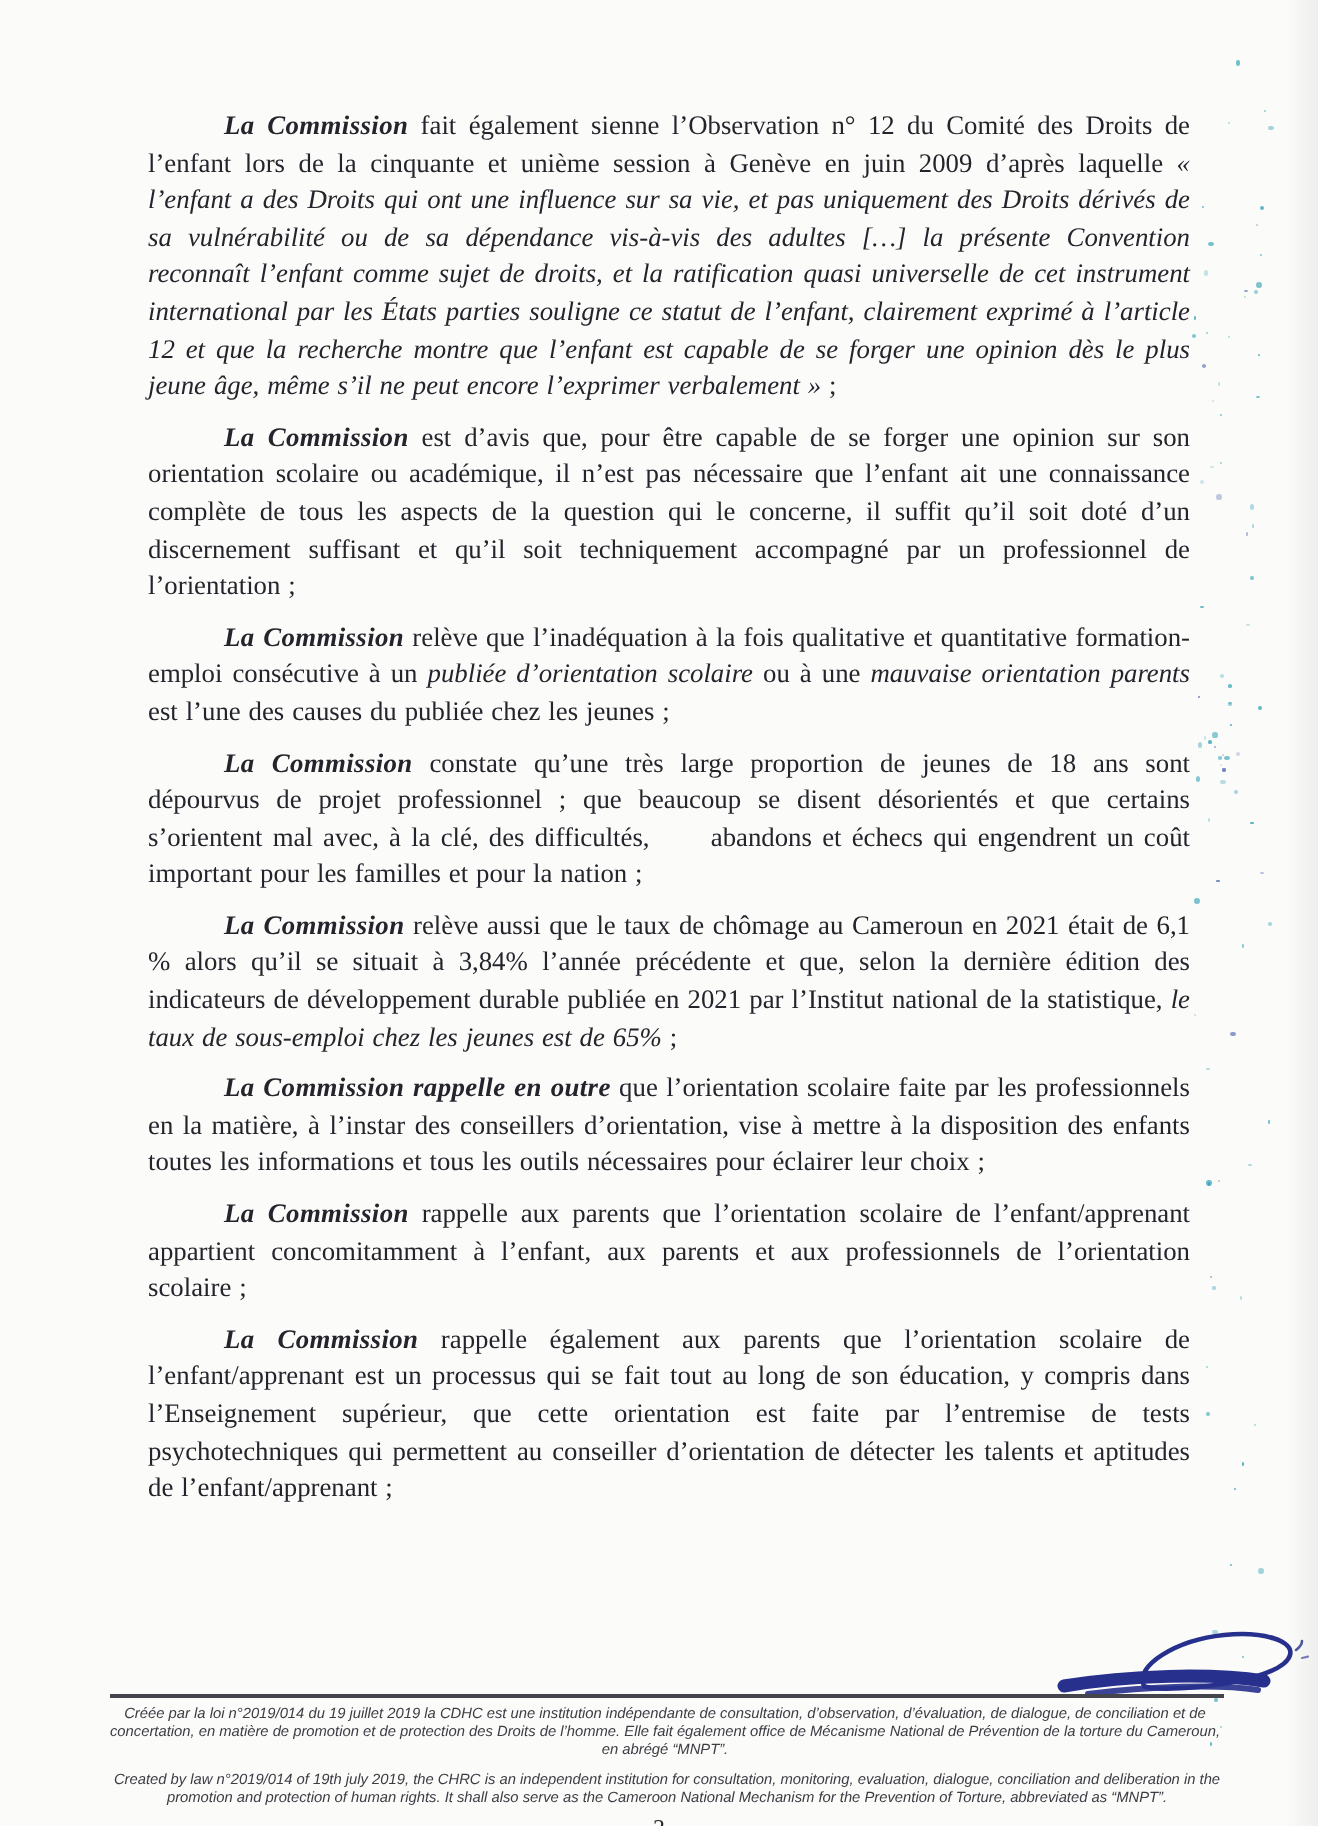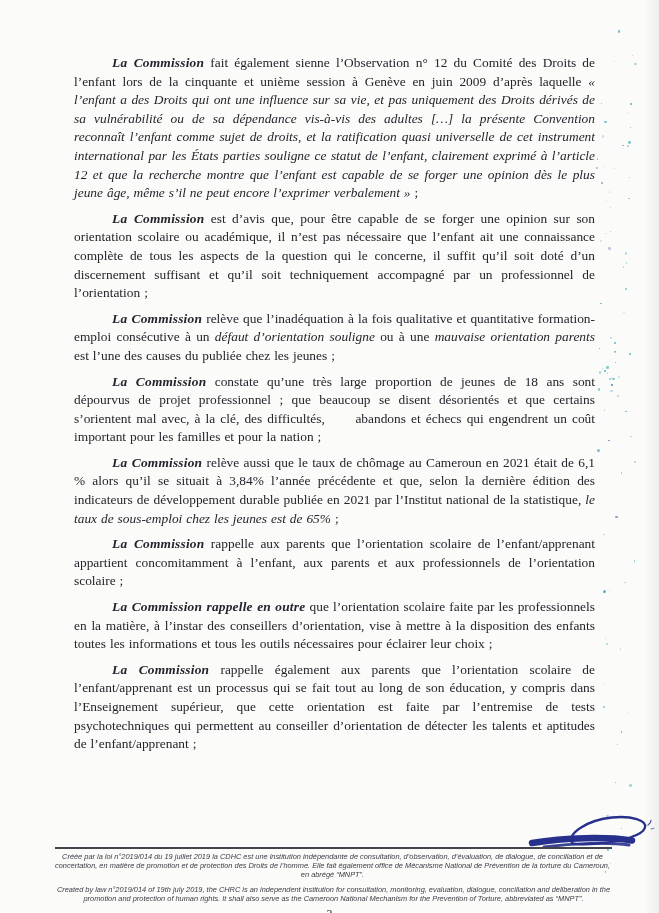--- a/index.html
+++ b/index.html
@@ -50,25 +50,25 @@
   }
 </style>
 </head>
 <body>
 
 <div class="page">
 
   <div class="content">
       <p class="para"><span class="run-bi">La Commission</span><span> fait également sienne l’Observation n° 12 du Comité des Droits de l’enfant lors de la cinquante et unième session à Genève en juin 2009 d’après laquelle </span><span class="run-i">« l’enfant a des Droits qui ont une influence sur sa vie, et pas uniquement des Droits dérivés de sa vulnérabilité ou de sa dépendance vis-à-vis des adultes […] la présente Convention reconnaît l’enfant comme sujet de droits, et la ratification quasi universelle de cet instrument international par les États parties souligne ce statut de l’enfant, clairement exprimé à l’article 12 et que la recherche montre que l’enfant est capable de se forger une opinion dès le plus jeune âge, même s’il ne peut encore l’exprimer verbalement »</span><span> ;</span></p>
       <p class="para"><span class="run-bi">La Commission</span><span> est d’avis que, pour être capable de se forger une opinion sur son orientation scolaire ou académique, il n’est pas nécessaire que l’enfant ait une connaissance complète de tous les aspects de la question qui le concerne, il suffit qu’il soit doté d’un discernement suffisant et qu’il soit techniquement accompagné par un professionnel de l’orientation ;</span></p>
-      <p class="para"><span class="run-bi">La Commission</span><span> relève que l’inadéquation à la fois qualitative et quantitative formation-emploi consécutive à un </span><span class="run-i">défaut d’orientation souligne</span><span> ou à une </span><span class="run-i">mauvaise orientation parents</span><span> est l’une des causes du publiée chez les jeunes ;</span></p>
+      <p class="para"><span class="run-bi">La Commission</span><span> relève que l’inadéquation à la fois qualitative et quantitative formation-emploi consécutive à un </span><span class="run-i">publiée d’orientation scolaire</span><span> ou à une </span><span class="run-i">mauvaise orientation parents</span><span> est l’une des causes du publiée chez les jeunes ;</span></p>
       <p class="para"><span class="run-bi">La Commission</span><span> constate qu’une très large proportion de jeunes de 18 ans sont dépourvus de projet professionnel ; que beaucoup se disent désorientés et que certains s’orientent mal avec, à la clé, des difficultés,&nbsp;&nbsp;&nbsp;&nbsp;&nbsp; abandons et échecs qui engendrent un coût important pour les familles et pour la nation ;</span></p>
       <p class="para"><span class="run-bi">La Commission</span><span> relève aussi que le taux de chômage au Cameroun en 2021 était de 6,1 % alors qu’il se situait à 3,84% l’année précédente et que, selon la dernière édition des indicateurs de développement durable publiée en 2021 par l’Institut national de la statistique, </span><span class="run-i">le taux de sous-emploi chez les jeunes est de 65%</span><span> ;</span></p>
+      <p class="para"><span class="run-bi">La Commission rappelle en outre</span><span> que l’orientation scolaire faite par les professionnels en la matière, à l’instar des conseillers d’orientation, vise à mettre à la disposition des enfants toutes les informations et tous les outils nécessaires pour éclairer leur choix ;</span></p>
       <p class="para"><span class="run-bi">La Commission</span><span> rappelle aux parents que l’orientation scolaire de l’enfant/apprenant appartient concomitamment à l’enfant, aux parents et aux professionnels de l’orientation scolaire ;</span></p>
-      <p class="para"><span class="run-bi">La Commission rappelle en outre</span><span> que l’orientation scolaire faite par les professionnels en la matière, à l’instar des conseillers d’orientation, vise à mettre à la disposition des enfants toutes les informations et tous les outils nécessaires pour éclairer leur choix ;</span></p>
       <p class="para"><span class="run-bi">La Commission</span><span> rappelle également aux parents que l’orientation scolaire de l’enfant/apprenant est un processus qui se fait tout au long de son éducation, y compris dans l’Enseignement supérieur, que cette orientation est faite par l’entremise de tests psychotechniques qui permettent au conseiller d’orientation de détecter les talents et aptitudes de l’enfant/apprenant ;</span></p>
     </div>
 
   <div class="ink-specks">
       <div class="speck" style="left: 598.533px; top: 370.618px; width: 2.39815px; height: 3.103px; opacity: 0.42;"></div>
       <div class="speck" style="left: 625.758px; top: 262.49px; width: 1.70101px; height: 1.89114px; opacity: 0.39;"></div>
       <div class="speck" style="left: 603.838px; top: 591.471px; width: 1.47306px; height: 1.68823px; opacity: 0.52; background: rgb(52, 83, 165);"></div>
       <div class="speck" style="left: 599.974px; top: 239.718px; width: 2.20218px; height: 2.5414px; opacity: 0.22;"></div>
       <div class="speck" style="left: 620.521px; top: 471.892px; width: 1.40641px; height: 1.64913px; opacity: 0.56;"></div>
       <div class="speck" style="left: 613.904px; top: 168.124px; width: 0.963374px; height: 1.00782px; opacity: 0.38;"></div>

